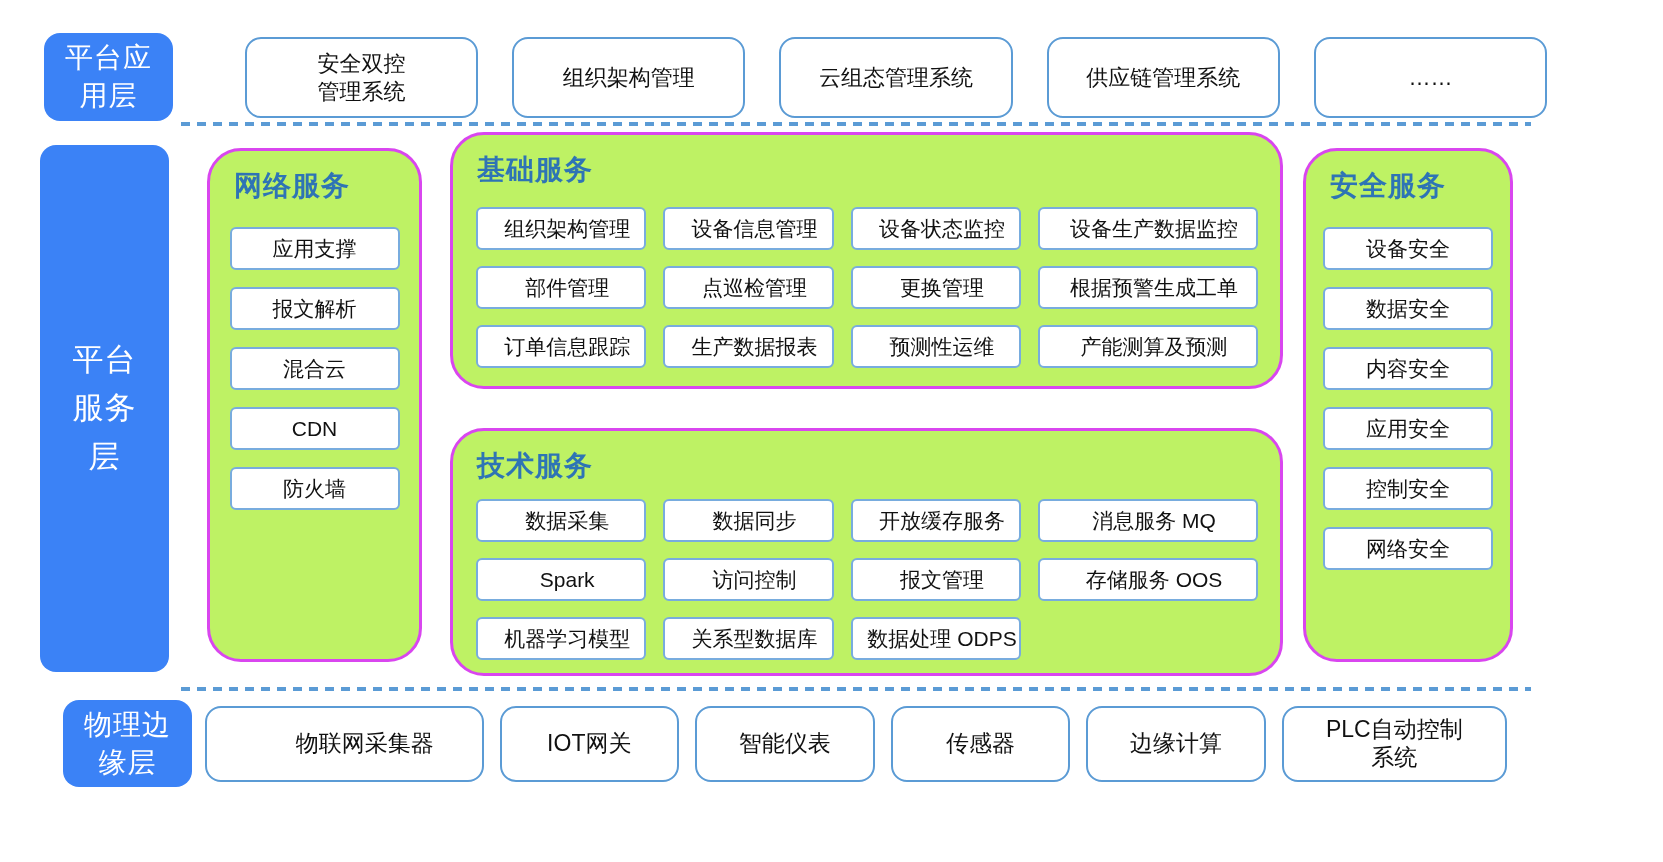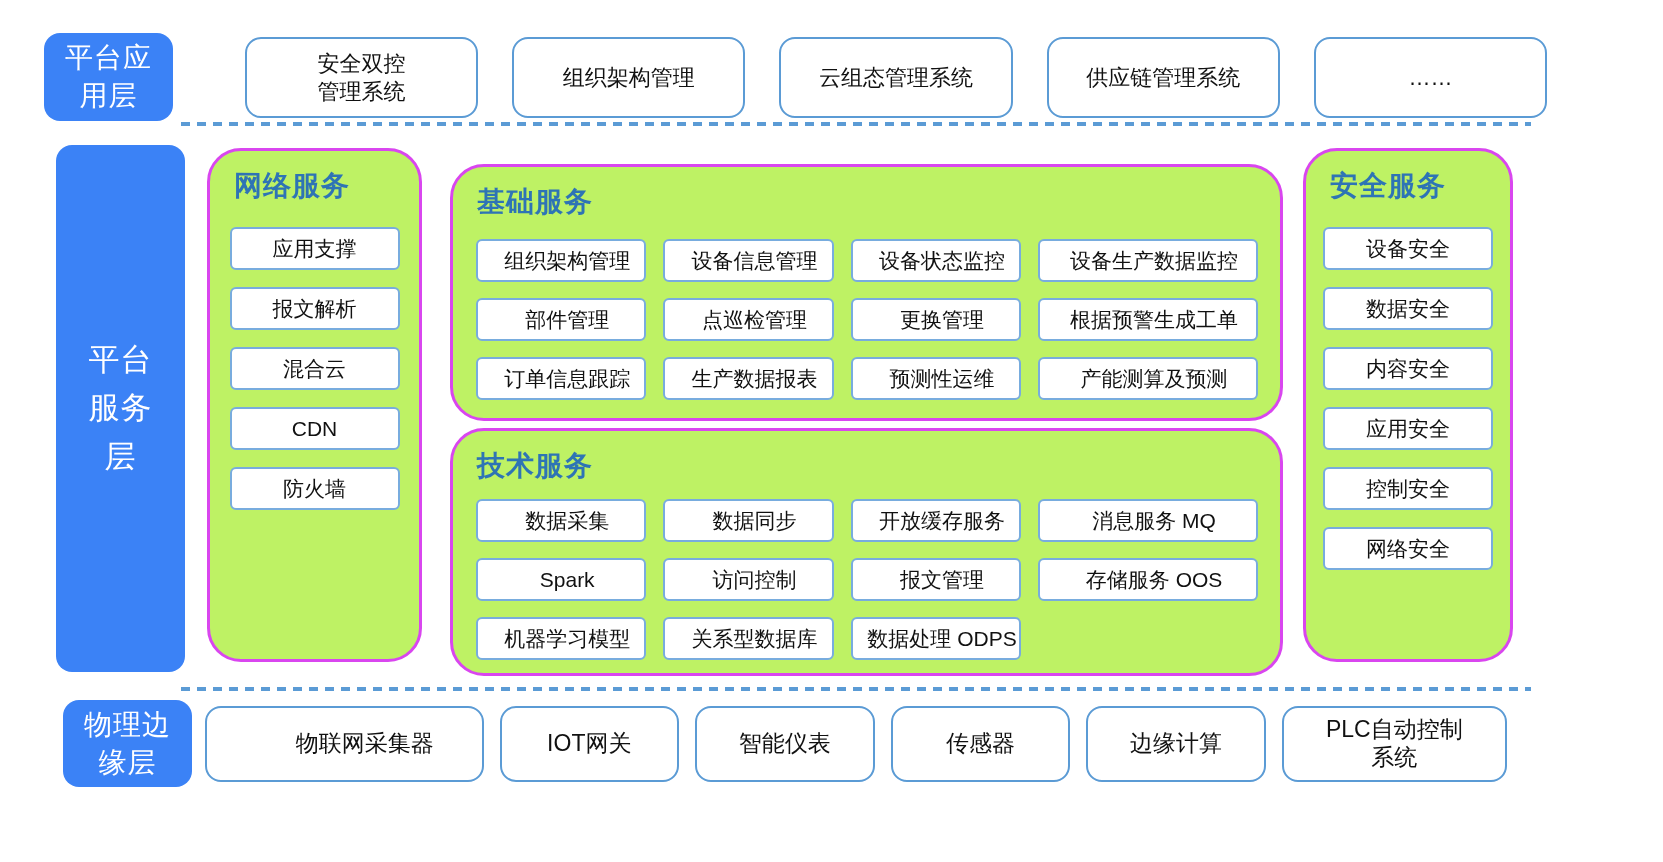--- a/index.html
+++ b/index.html
@@ -6,41 +6,41 @@
   body{font-family:"Liberation Sans","DejaVu Sans",sans-serif;}
   .canvas{position:relative;width:1663px;height:862px;background:#fff;overflow:hidden;}
 
   
   .badge{
     position:absolute;background:#3b82f6;color:#fff;border-radius:16px;
     display:flex;align-items:center;justify-content:center;text-align:center;
     white-space:pre-line;font-size:28px;line-height:1.35;letter-spacing:1px;
   }
   .badge.app{left:44px;top:33px;width:129px;height:88px;}
-  .badge.svc{left:56px;top:145px;width:129px;height:527px;font-size:31px;line-height:1.55;}
+  .badge.svc{left:40px;top:145px;width:129px;height:527px;font-size:31px;line-height:1.55;}
   .badge.edge{left:44px;top:700px;width:129px;height:87px;margin-left:19px;}
 
   
   .app-row{position:absolute;left:205px;top:37px;width:1302px;height:81px;display:flex;gap:34px;margin-left:40px;}
   .app-box{
     flex:1;border:2px solid #5B9BD5;border-radius:16px;background:#fff;
     display:flex;align-items:center;justify-content:center;text-align:center;
     font-size:22px;color:#111;white-space:pre-line;line-height:1.25;
   }
 
   
   .dashed{position:absolute;height:4px;
     background:repeating-linear-gradient(90deg,#5B9BD5 0 9px,transparent 9px 16px);}
   .dashed.d1{left:181px;top:122px;width:1350px;}
   .dashed.d2{left:181px;top:687px;width:1350px;}
 
   
   .group{position:absolute;border:3px solid #d946ef;border-radius:34px;background:#bef264;box-sizing:border-box;}
   .group.network{left:207px;top:148px;width:215px;height:514px;}
-  .group.basic{left:450px;top:164px;width:833px;height:257px;}
+  .group.basic{left:450px;top:132px;width:833px;height:257px;}
   .group.tech{left:450px;top:428px;width:833px;height:248px;}
   .group.security{left:1303px;top:148px;width:210px;height:514px;}
   .group-title{margin:16px 0 0 24px;font-size:28px;font-weight:bold;color:#2E74B5;letter-spacing:1px;}
 
   .vlist{margin-top:22px;display:flex;flex-direction:column;gap:17px;align-items:center;}
   .item{
     border:2px solid #78ACDE;border-radius:6px;background:#fff;
     display:flex;align-items:center;justify-content:center;text-align:center;
     font-size:21px;color:#111;height:43px;box-sizing:border-box;white-space:nowrap;
   }

